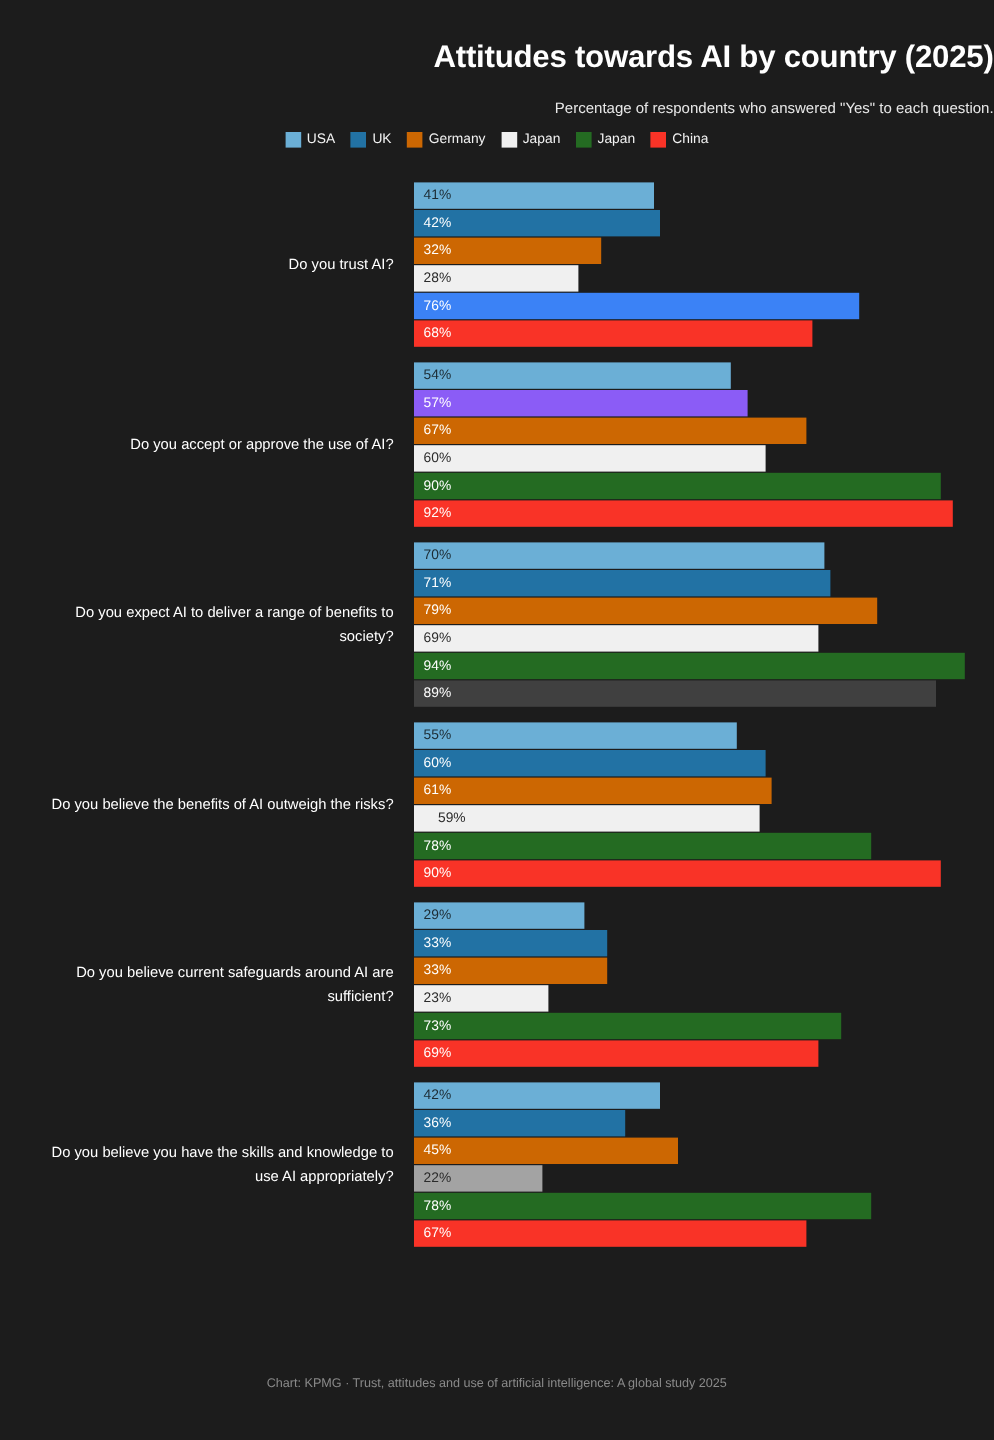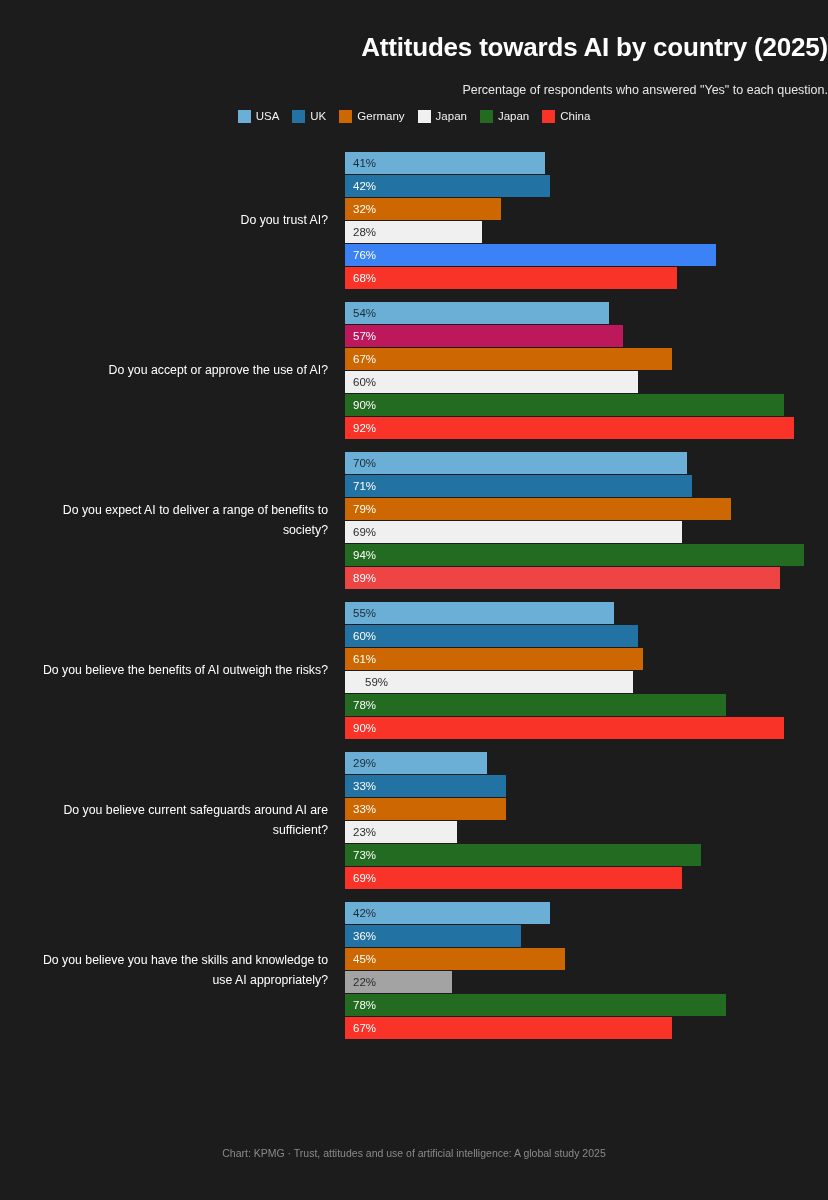--- a/index.html
+++ b/index.html
@@ -203,21 +203,21 @@
       </div>
       <div class="group">
         <div class="group-label">Do you accept or approve the use of AI?</div>
         <div class="bars">
           <div class="bar-row">
             <div class="bar" style="background: rgb(107, 175, 214); width: 57.4468%;">
               <span class="bar-value" style="color: rgb(28, 43, 51);">54%</span>
             </div>
           </div>
           <div class="bar-row">
-            <div class="bar" style="background: #be185d; width: 60.6383%;">
+            <div class="bar" style="background: #8b5cf6; width: 60.6383%;">
               <span class="bar-value" style="color: rgb(255, 255, 255);">57%</span>
             </div>
           </div>
           <div class="bar-row">
             <div class="bar" style="background: rgb(204, 103, 2); width: 71.2766%;">
               <span class="bar-value" style="color: rgb(255, 255, 255);">67%</span>
             </div>
           </div>
           <div class="bar-row">
             <div class="bar" style="background: rgb(240, 240, 240); width: 63.8298%;">
@@ -258,21 +258,21 @@
             <div class="bar" style="background: rgb(240, 240, 240); width: 73.4043%;">
               <span class="bar-value" style="color: rgb(43, 43, 43);">69%</span>
             </div>
           </div>
           <div class="bar-row">
             <div class="bar" style="background: rgb(36, 107, 34); width: 100%;">
               <span class="bar-value" style="color: rgb(255, 255, 255);">94%</span>
             </div>
           </div>
           <div class="bar-row">
-            <div class="bar" style="background: #ef4444; width: 94.6809%;">
+            <div class="bar" style="background: #404040; width: 94.6809%;">
               <span class="bar-value" style="color: rgb(255, 255, 255);">89%</span>
             </div>
           </div>
         </div>
       </div>
       <div class="group">
         <div class="group-label">Do you believe the benefits of AI outweigh the risks?</div>
         <div class="bars">
           <div class="bar-row">
             <div class="bar" style="background: rgb(107, 175, 214); width: 58.5106%;">

